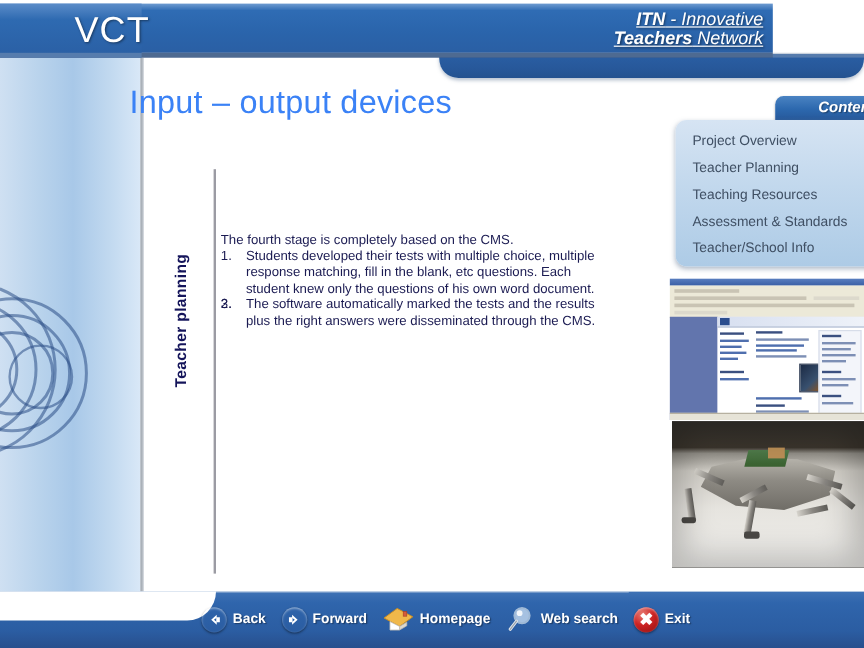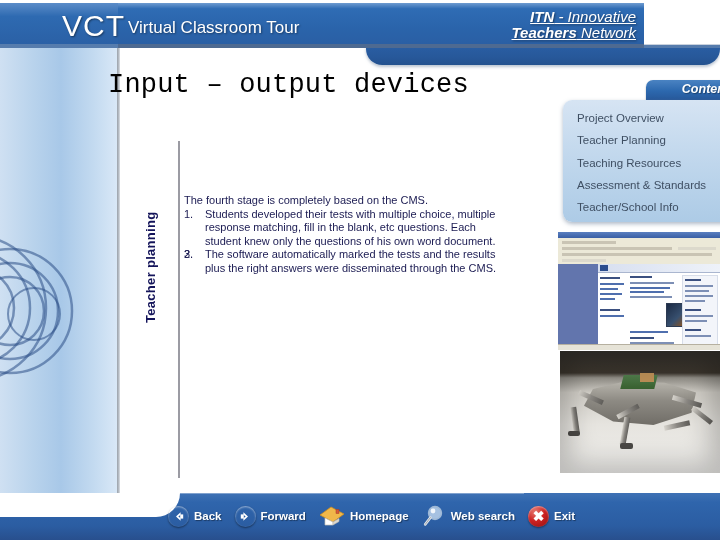--- a/index.html
+++ b/index.html
@@ -113,22 +113,22 @@
     border-bottom-left-radius: 16px;
     border-bottom-right-radius: 16px;
     box-shadow: 0 2px 3px rgba(120,140,165,0.5);
   }
 
   
   .page-title {
     position: absolute;
     left: 108px; top: 70px;
     font-size: 27px;
-    color: #000000;
-    font-family: Liberation Mono, monospace;
+    color: #3b82f6;
+    font-family: Liberation Sans, sans-serif;
     letter-spacing: 0.2px;
     white-space: nowrap;
   }
   .page-subtitle {
     position: absolute;
     left: 182px; top: 113px;
     font-size: 12.5px;
     font-weight: bold;
     color: #14145a;
     letter-spacing: 0.2px;
@@ -377,21 +377,20 @@
         </g>
       </svg>
     </div>
   </div>
   <div class="strip-divider"></div>
 
   <div class="header-tail"></div>
   <div class="header-band">
     <div class="header-left-tab"></div>
     <div class="vct-logo">VCT</div>
-    <div class="vct-sub">Virtual Classroom Tour</div>
     <div class="itn-block">
       <div class="itn-line"><span>ITN</span><span class="thin"> - Innovative</span></div>
       <div class="itn-line"><span>Teachers</span><span class="thin"> Network</span></div>
     </div>
   </div>
 
   <div class="page-title">Input – output devices</div>
 
   <div class="body-divider"></div>
   <div class="side-label">Teacher planning</div>

